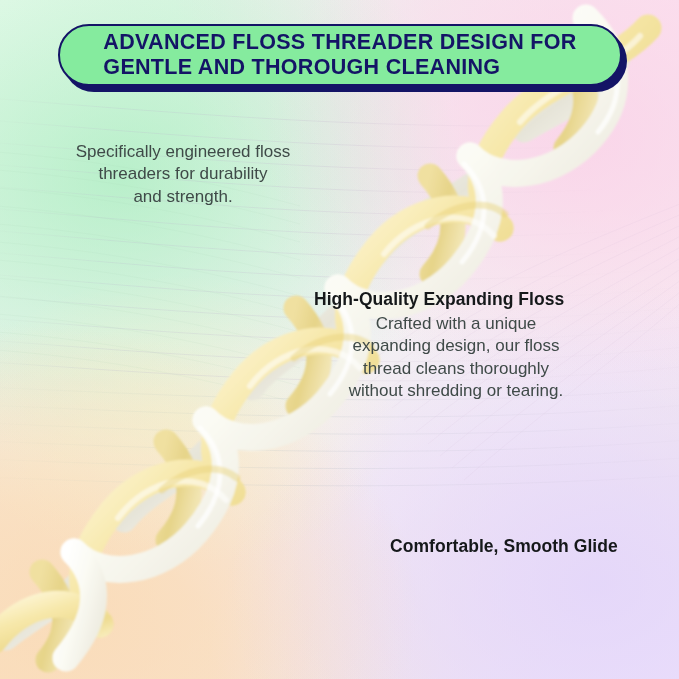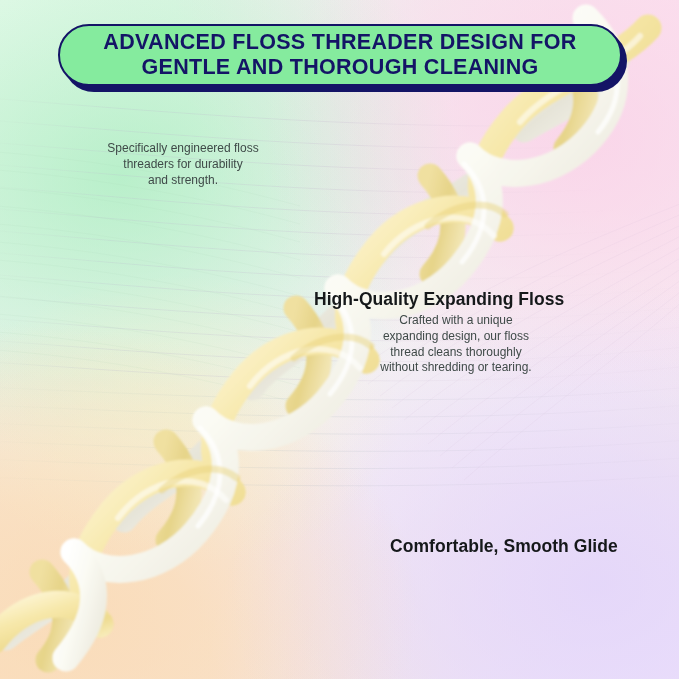--- a/index.html
+++ b/index.html
@@ -91,40 +91,39 @@
     display: flex;
     align-items: center;
     justify-content: center;
   }
   .banner-title {
     color: #141466;
     font-size: 21.5px;
     font-weight: bold;
     line-height: 1.16;
     letter-spacing: 0.3px;
-    text-align: center;
     text-transform: uppercase;
     padding: 0 16px;
     white-space: pre-line;
   }
 
   
   .feature {
     position: absolute;
   }
   .f-head {
     font-size: 17.5px;
     font-weight: bold;
     color: #15181a;
     letter-spacing: 0.05px;
     margin: 0 0 3px 0;
     white-space: nowrap;
   }
   .f-body {
-    font-size: 12px;
+    font-size: 17px;
     font-weight: normal;
     color: #3f4a48;
     line-height: 1.32;
     text-align: center;
     white-space: pre-line;
     margin: 0;
   }
 
   #feature-1 { left: 52px;  top: 141px; width: 262px; }
   #feature-1 .f-head { text-align: left; }

